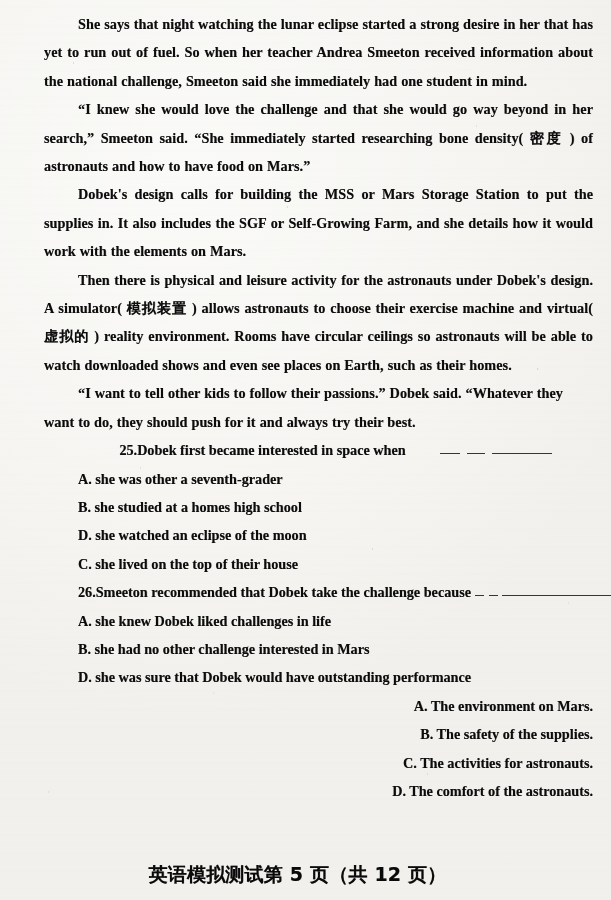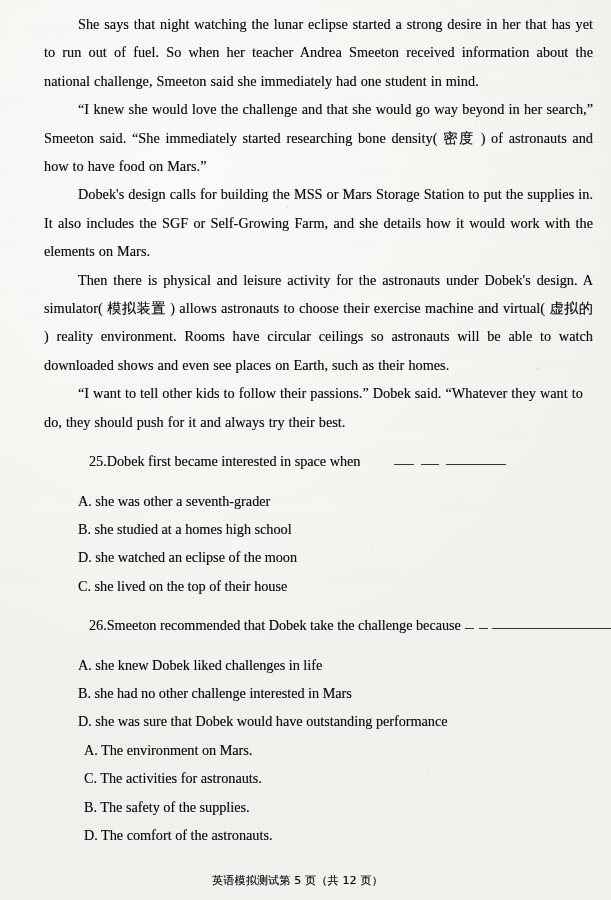--- a/index.html
+++ b/index.html
@@ -16,20 +16,21 @@
     position: relative;
   }
 
   
   #page {
     position: absolute;
     inset: 0;
     background:
       radial-gradient(ellipse 80% 60% at 30% 20%, rgba(250,250,248,1) 0%, rgba(246,245,242,1) 60%, rgba(241,240,236,1) 100%);
     overflow: hidden;
+    font-weight: bold;
   }
 
   
   #speckle {
     position: absolute;
     inset: 0;
     pointer-events: none;
     opacity: .55;
     background-image:
       radial-gradient(circle at 12% 7%, rgba(90,90,90,.30) 0.6px, transparent 0.9px),
@@ -80,41 +81,41 @@
     color: #131313;
     text-shadow: 0.35px 0 0 rgba(20,20,20,.30), -0.3px 0.25px 0 rgba(20,20,20,.16);
     filter: contrast(1.06);
   }
   .para.last-short { text-align: left; }
 
   
   .q-stem {
     font-size: 14.2px;
     line-height: 28.4px;
-    text-align: left;
-    margin: 11px;
+    text-align: center;
+    margin: 0;
     color: #131313;
     text-shadow: 0.35px 0 0 rgba(20,20,20,.30), -0.3px 0.25px 0 rgba(20,20,20,.16);
     filter: contrast(1.06);
     white-space: nowrap;
   }
   .q-stem.indent-1 { padding-left: 34px; }
 
   .opt {
     font-size: 14.2px;
     line-height: 28.4px;
     margin: 0;
     padding-left: 34px;
     text-align: left;
     color: #131313;
     text-shadow: 0.35px 0 0 rgba(20,20,20,.30), -0.3px 0.25px 0 rgba(20,20,20,.16);
     filter: contrast(1.06);
     white-space: nowrap;
   }
-  .opt.pad-2 { padding-left: 40px; }
+  .opt.pad-2 { padding-left: 40px; text-align: right; }
 
   
   .blank {
     display: inline-block;
     vertical-align: baseline;
     position: relative;
     height: 14px;
   }
   .blank-short { width: 112px; margin-left: 34px; }
   .blank-long  { width: 152px; margin-left: 4px; }
@@ -145,21 +146,21 @@
   }
 
   
   #footer {
     position: absolute;
     left: 0;
     right: 16px;
     bottom: 12px;
     text-align: center;
     font-family: "DejaVu Sans", "Liberation Sans", sans-serif;
-    font-size: 11px;
+    font-size: 19px;
     letter-spacing: .2px;
     color: #131313;
     text-shadow: 0.35px 0 0 rgba(20,20,20,.34), -0.3px 0.25px 0 rgba(20,20,20,.18);
     filter: contrast(1.08);
     white-space: nowrap;
   }
 </style>
 </head>
 <body>
 
@@ -178,22 +179,22 @@
     <p class="opt">B. she studied at a homes high school</p>
     <p class="opt">D. she watched an eclipse of the moon</p>
     <p class="opt">C. she lived on the top of their house</p>
 
     <p class="q-stem indent-1"><span>26.Smeeton recommended that Dobek take the challenge because</span><span class="blank blank-long"></span></p>
     <p class="opt">A. she knew Dobek liked challenges in life</p>
     <p class="opt">B. she had no other challenge interested in Mars</p>
     <p class="opt">D. she was sure that Dobek would have outstanding performance</p>
 
     <p class="opt pad-2">A. The environment on Mars.</p>
+    <p class="opt pad-2">B. The safety of the supplies.</p>
     <p class="opt pad-2">C. The activities for astronauts.</p>
-    <p class="opt pad-2">B. The safety of the supplies.</p>
     <p class="opt pad-2">D. The comfort of the astronauts.</p>
 
   </div>
 
   <div id="footer">英语模拟测试第 5 页（共 12 页）</div>
 
   <div id="banding"></div>
   <div id="speckle"></div>
 </div>
 

